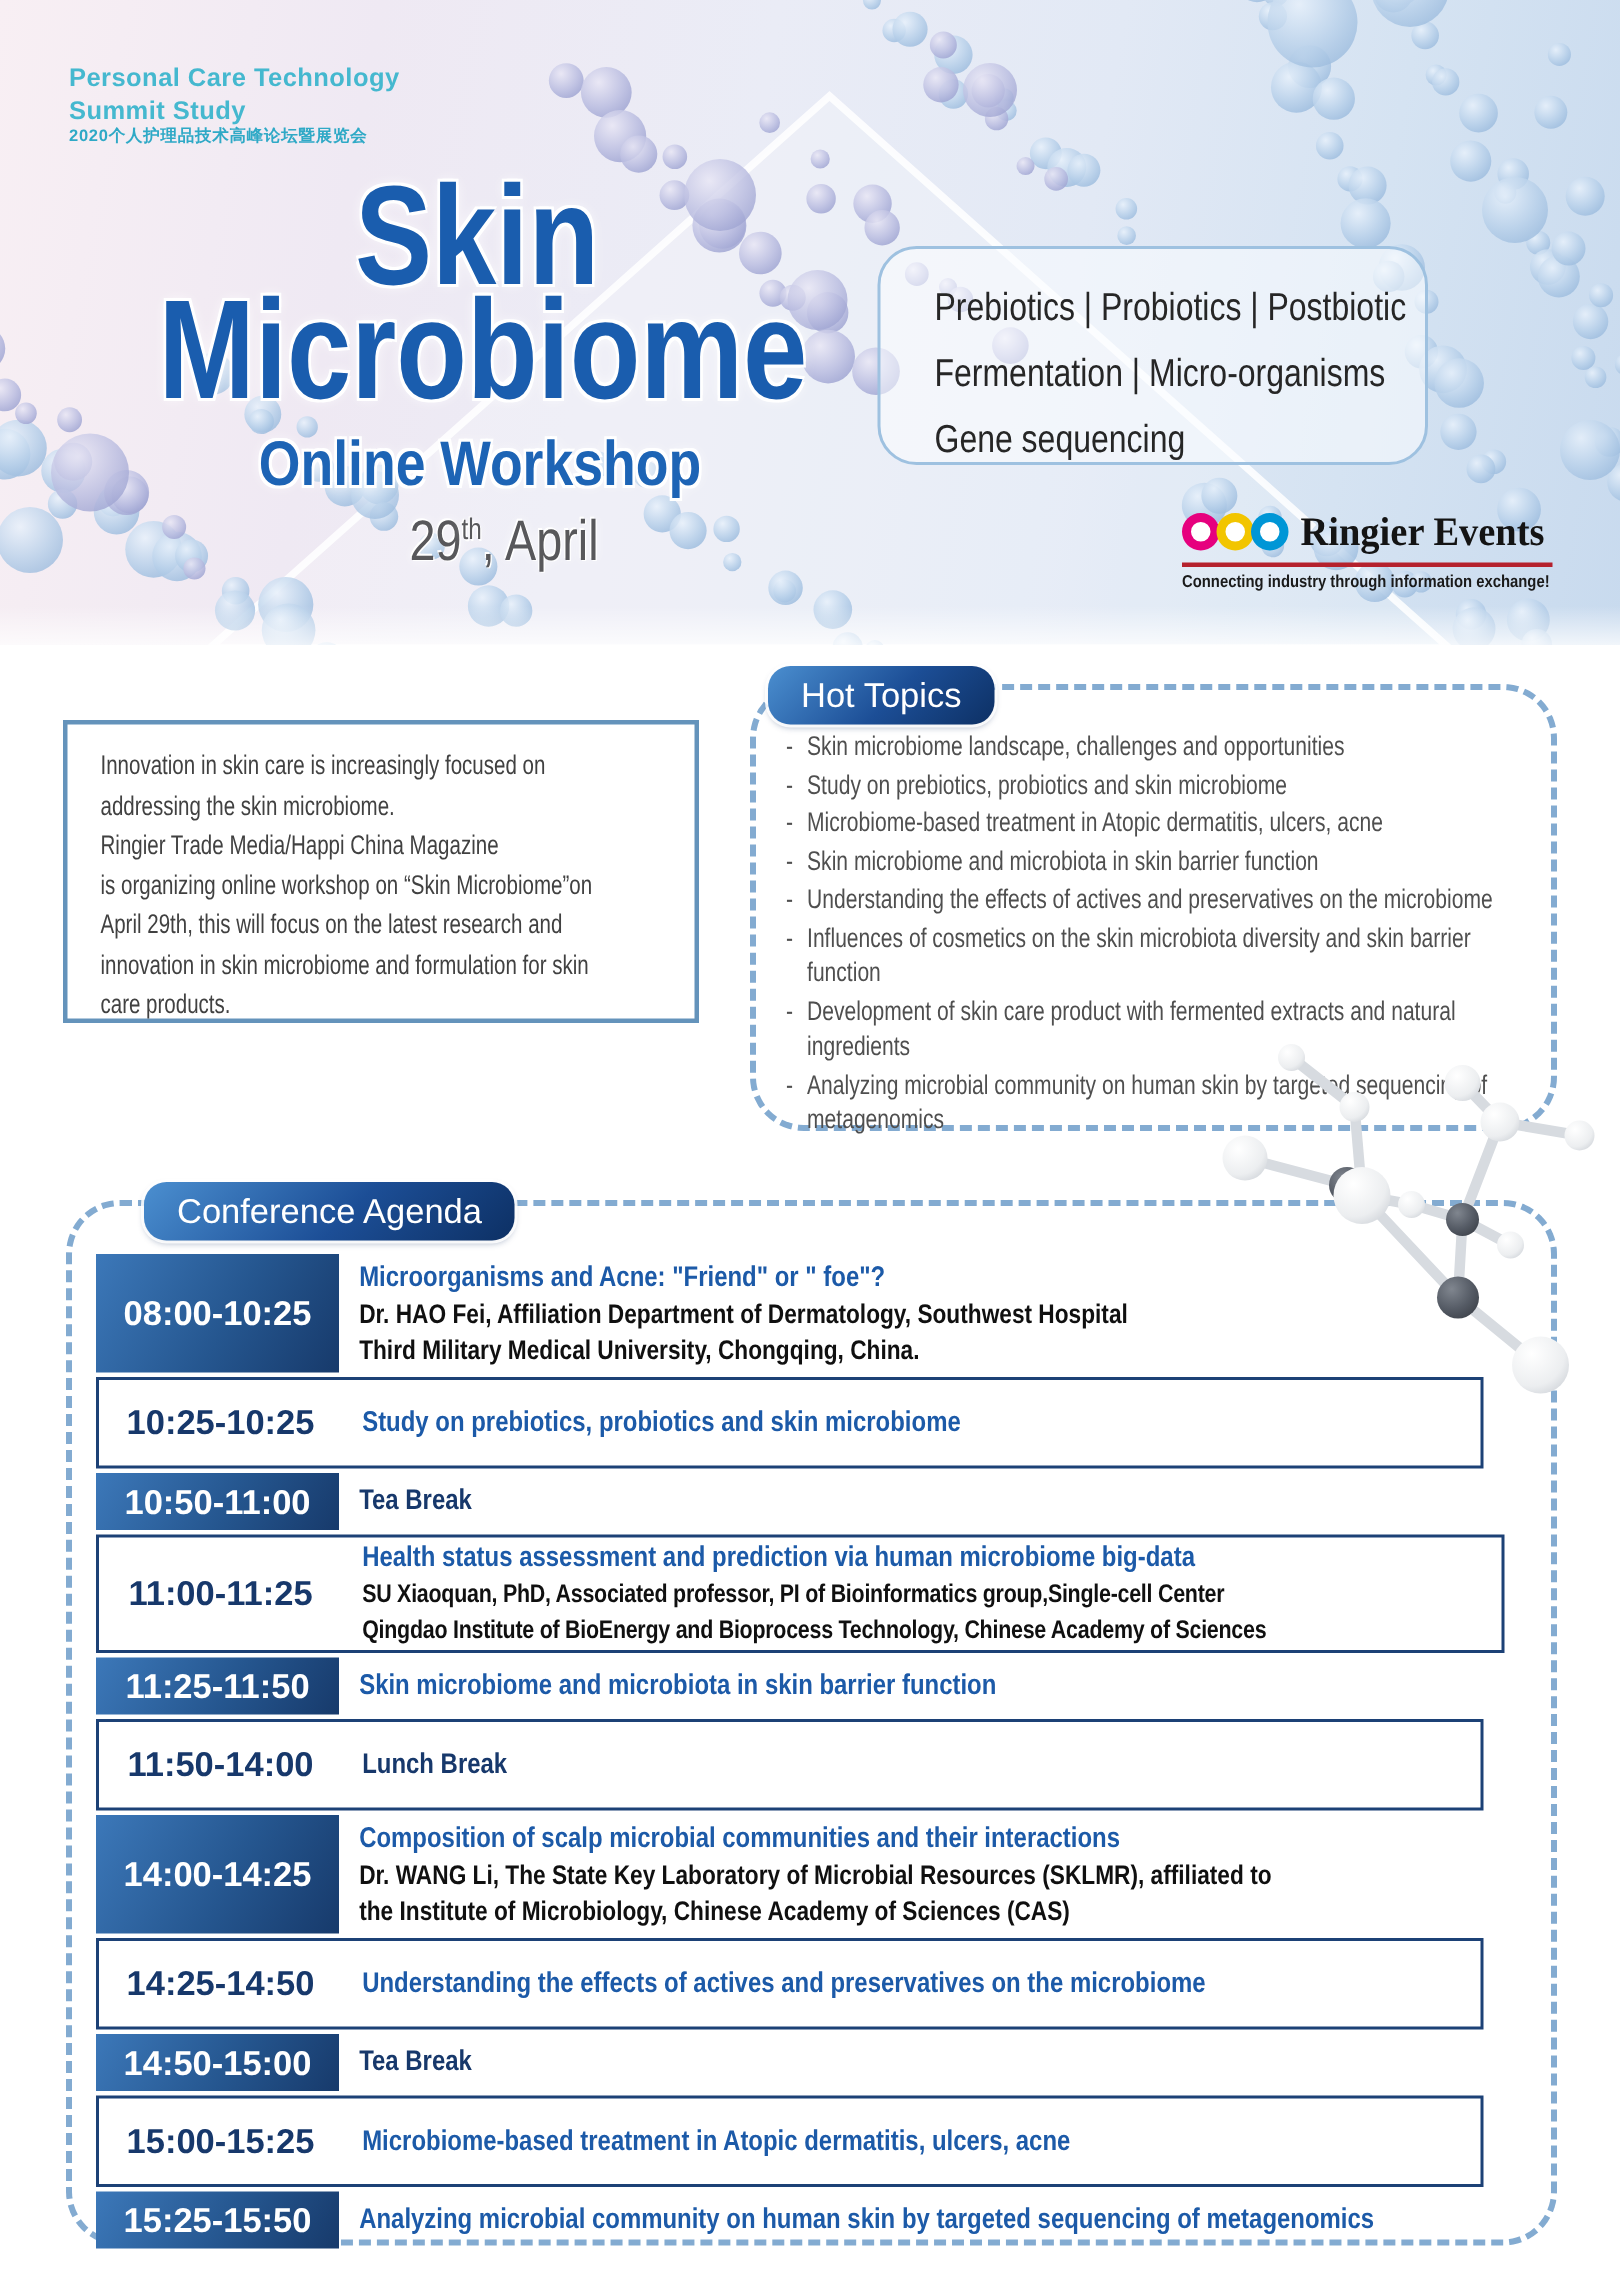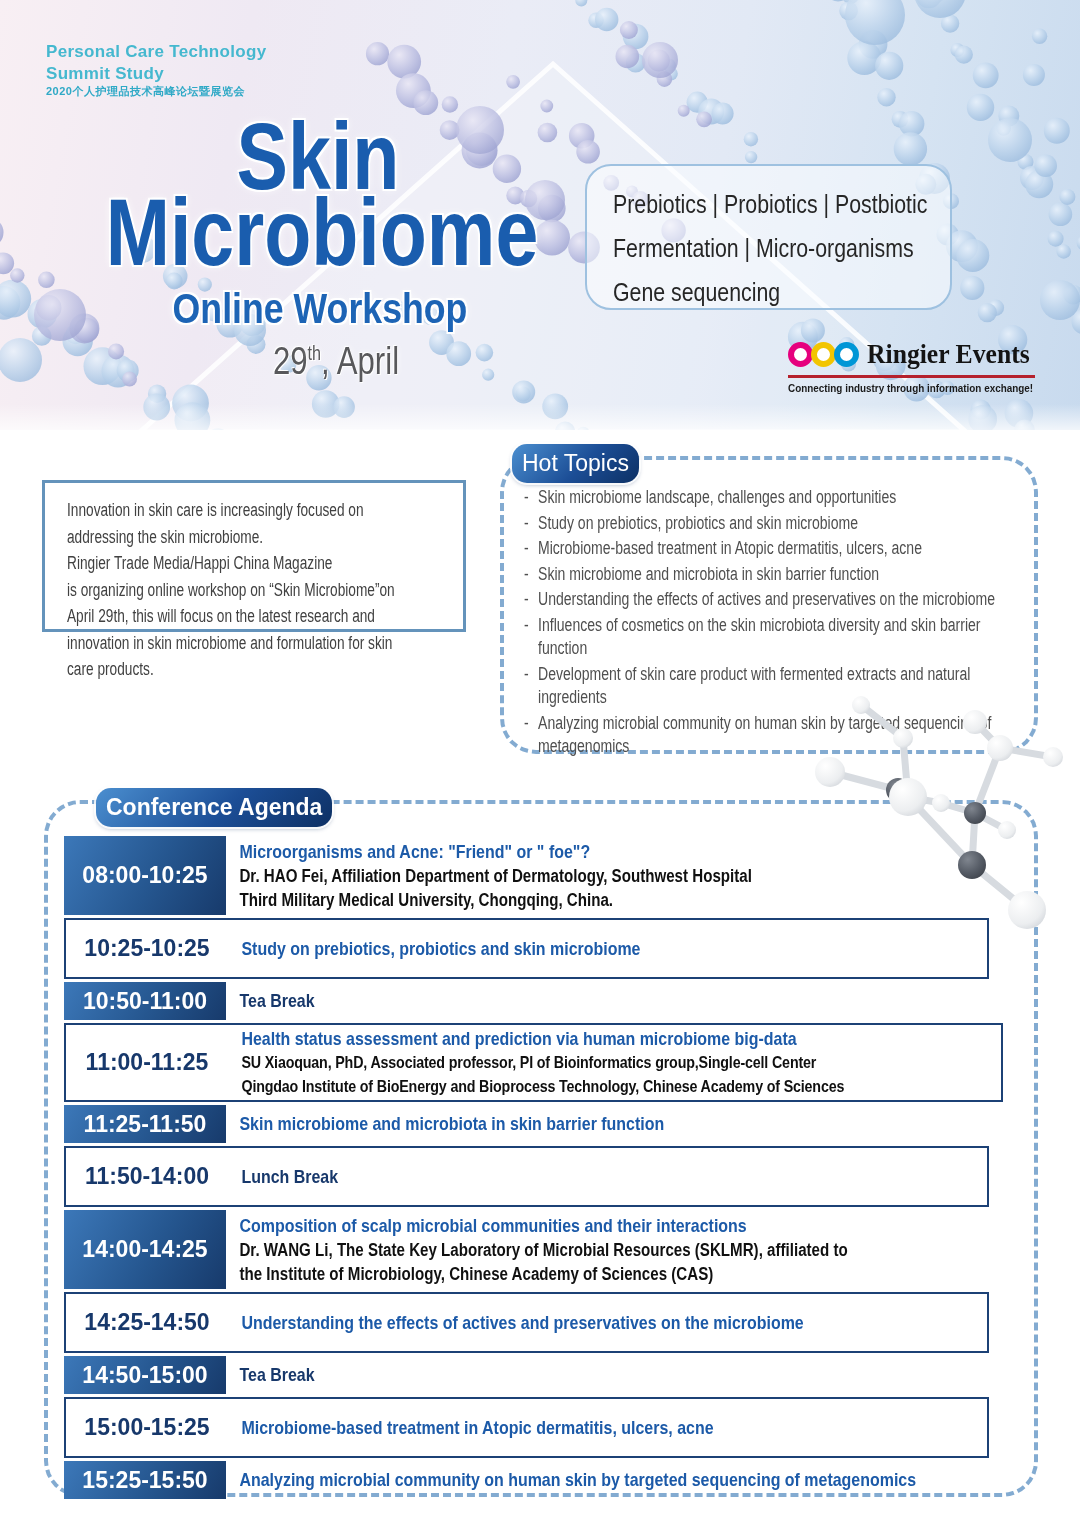--- a/index.html
+++ b/index.html
@@ -27,51 +27,51 @@
   .t-skin{left:318px;top:110px;font-size:94px;transform:translateX(-50%) scaleX(.82);}
   .t-micro{left:322px;top:186px;font-size:94px;transform:translateX(-50%) scaleX(.82);}
   .t-work{left:320px;top:288px;font-size:42px;color:#1d64b5;transform:translateX(-50%) scaleX(.85);}
   .t-date{left:336px;top:342px;font-size:38px;font-weight:normal;color:#58585b;
         transform:translateX(-50%) scaleX(.82);
         text-shadow:-1px -1px 0 #fff,1px 1px 0 #fff,0 0 8px rgba(255,255,255,.9);}
   .t-date sup{font-size:.52em;}
 
   .topics-box{position:absolute;left:585px;top:164px;width:367px;height:146px;z-index:6;box-sizing:border-box;
         border:2.5px solid #9ec1e0;border-radius:26px;background:rgba(252,253,255,.55);
-        padding:16px 0 0 26px;}
+        padding:16px 0 0 36px;}
   .topics-box .tline{font-size:26px;color:#262626;line-height:44px;white-space:nowrap;
         transform:scaleX(.82);transform-origin:0 50%;}
 
   .ringier{position:absolute;left:788px;top:339px;width:250px;z-index:6;}
   .ringier .row1{display:flex;align-items:center;}
   .ring{width:13px;height:13px;border-radius:50%;background:#fff;display:inline-block;margin-right:1px;}
   .ring.m{border:6px solid #e6007e;}
   .ring.y{border:6px solid #f2c500;margin-left:-3px;}
   .ring.c{border:6px solid #0096d6;margin-left:-3px;}
   .ringier .name{font-family:"Liberation Serif",serif;font-weight:bold;font-size:27px;color:#141414;
         margin-left:7px;white-space:nowrap;transform:scaleX(.95);transform-origin:0 50%;}
   .ringier .redline{height:3px;background:#b5212d;margin-top:5px;width:247px;}
   .ringier .tagline{font-size:11.5px;font-weight:bold;color:#1a1a1a;margin-top:4px;white-space:nowrap;
         transform:scaleX(.86);transform-origin:0 0;}
 
   
-  .intro-box{position:absolute;left:42px;top:480px;width:424px;height:152px;box-sizing:border-box;
+  .intro-box{position:absolute;left:42px;top:480px;width:424px;height:202px;box-sizing:border-box;
         border:3px solid #6493bb;background:#fff;padding:14px 0 0 22px;}
   .intro-box .iline{font-size:18px;color:#414141;line-height:26.5px;white-space:nowrap;
         transform:scaleX(.76);transform-origin:0 50%;}
 
   
   .dashed-box{position:absolute;box-sizing:border-box;border:4px dashed #83abd1;border-radius:36px;background:transparent;}
   .hot-box{left:500px;top:456px;width:538px;height:298px;}
   .agenda-box{left:44px;top:800px;width:994px;height:697px;}
-  .pill{position:absolute;display:inline-block;color:#fff;font-size:23px;padding:6px 10px;border-radius:15px;
+  .pill{position:absolute;display:inline-block;color:#fff;font-size:23px;padding:6px 22px;border-radius:15px;
         background:linear-gradient(135deg,#4b8fd0 0%,#1c4e96 55%,#0d3064 100%);
         box-shadow:0 0 0 2px rgba(255,255,255,.85), 0 2px 4px rgba(20,50,100,.35);white-space:nowrap;z-index:4;}
   .hot-pill{left:8px;top:-16px;}
-  .agenda-pill{left:48px;top:-16px;font-weight:bold;}
+  .agenda-pill{left:48px;top:-16px;}
 
   .hot-list{position:absolute;left:20px;top:26px;width:128%;list-style:none;margin:0;padding:0;
         transform:scaleX(.78);transform-origin:0 0;}
   .hot-list li{display:flex;font-size:18px;color:#4f4f4f;line-height:23.5px;margin-bottom:2px;}
   .hot-list .dash{flex:0 0 18px;}
   .hot-list .txt{flex:1;padding-right:70px;}
 
   
   .agenda-table{position:absolute;left:16px;top:32px;width:925px;z-index:2;}
   .arow{display:flex;box-sizing:border-box;margin-bottom:3px;height:38px;background:transparent;}

